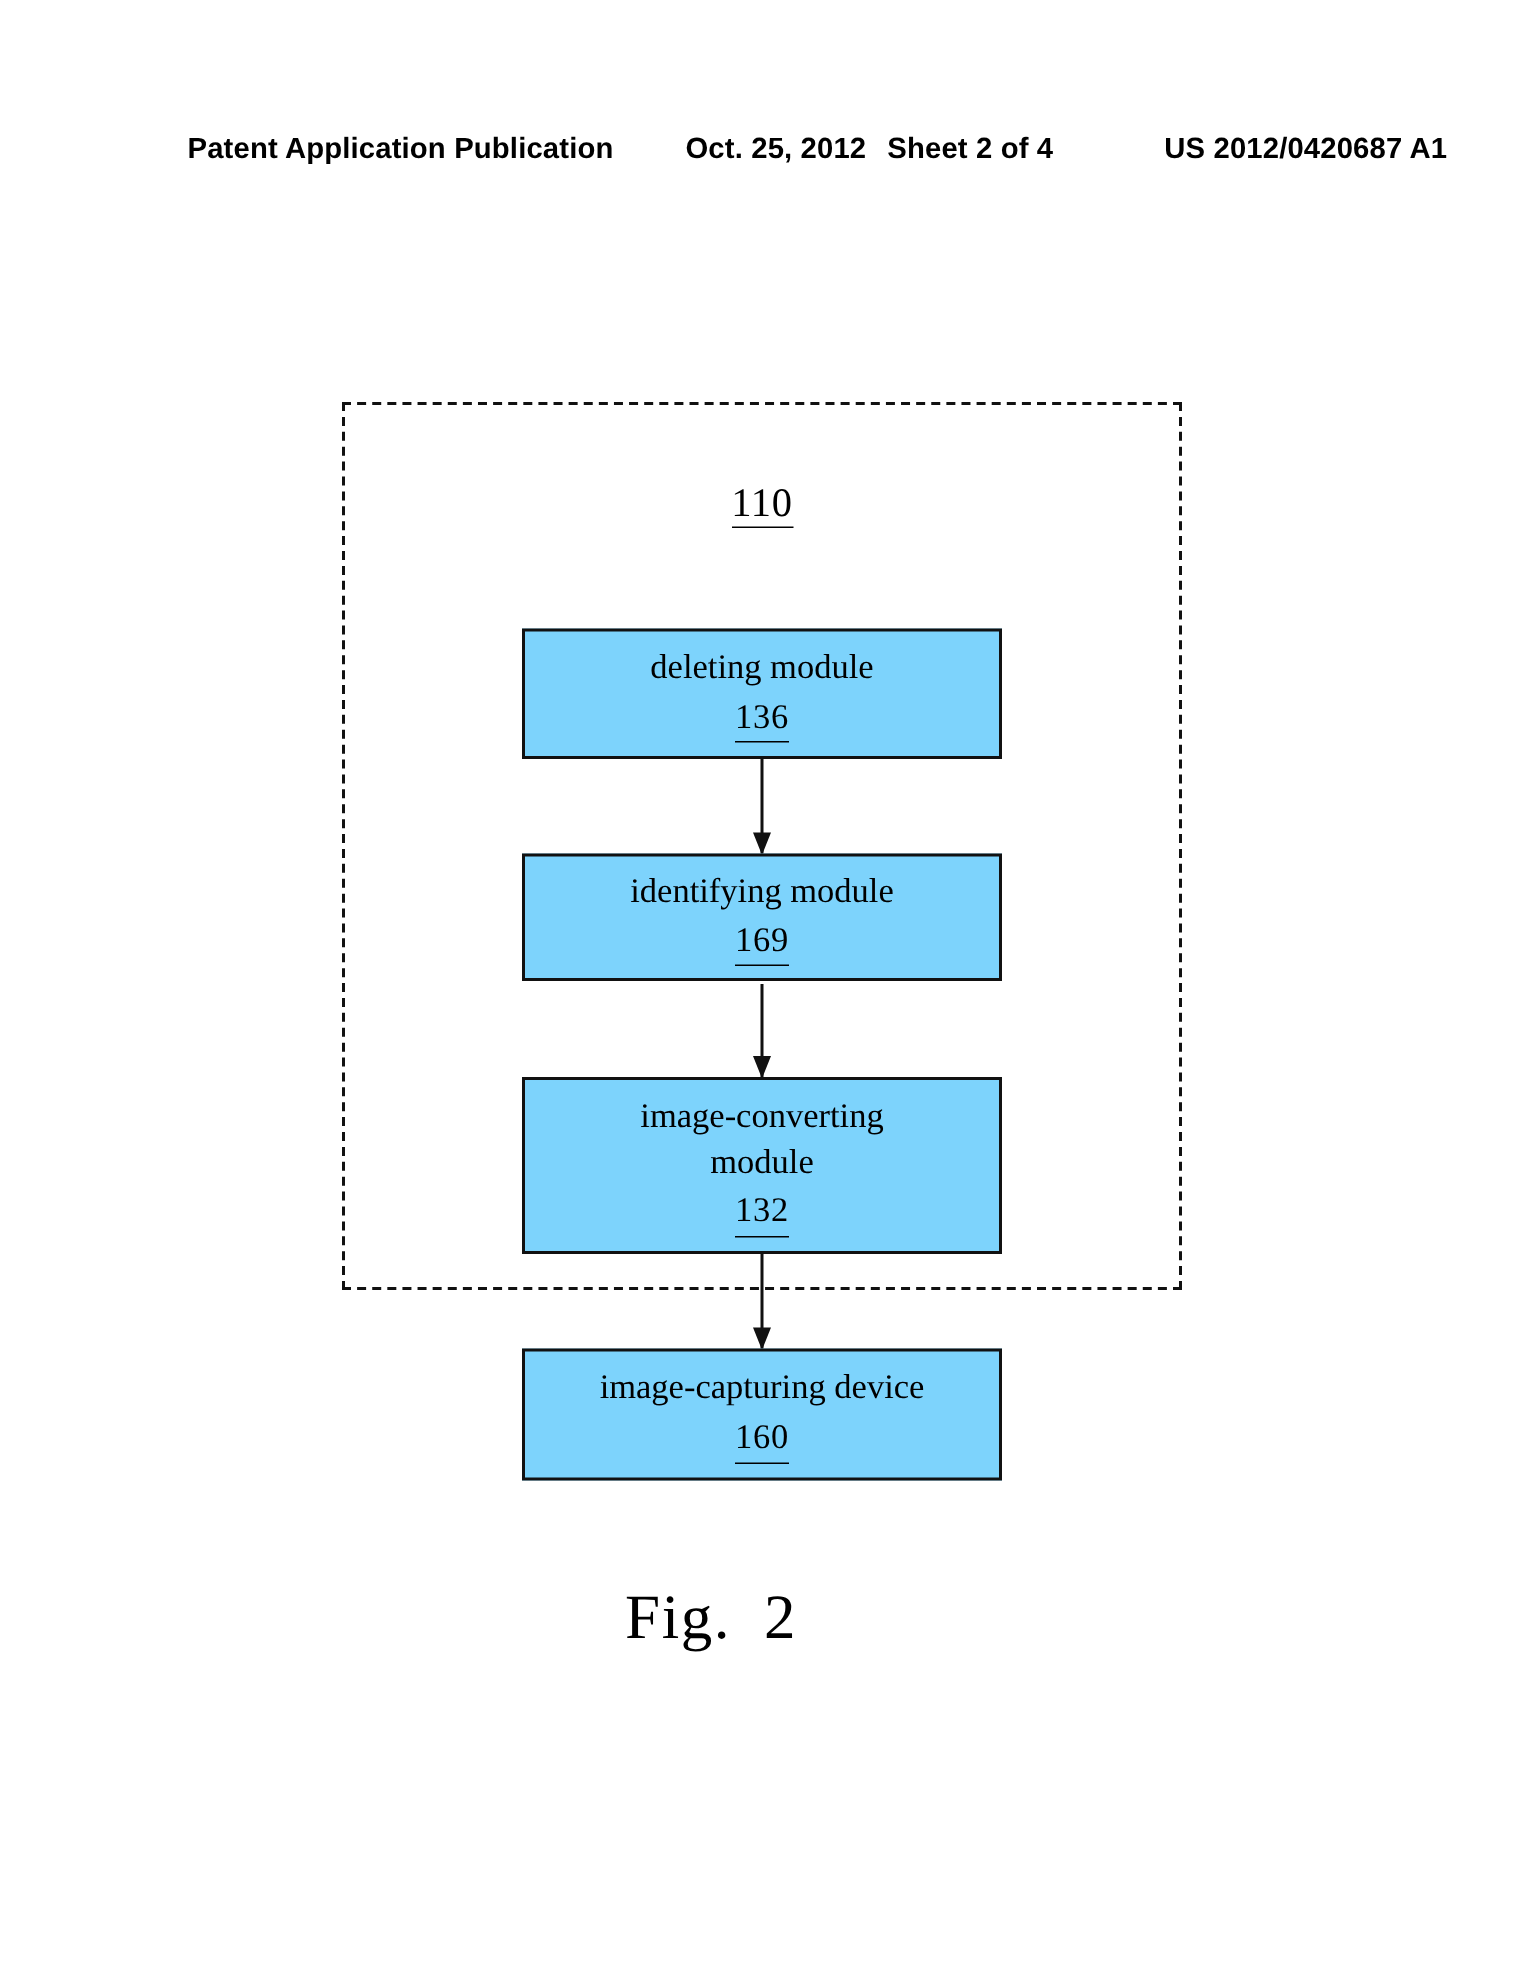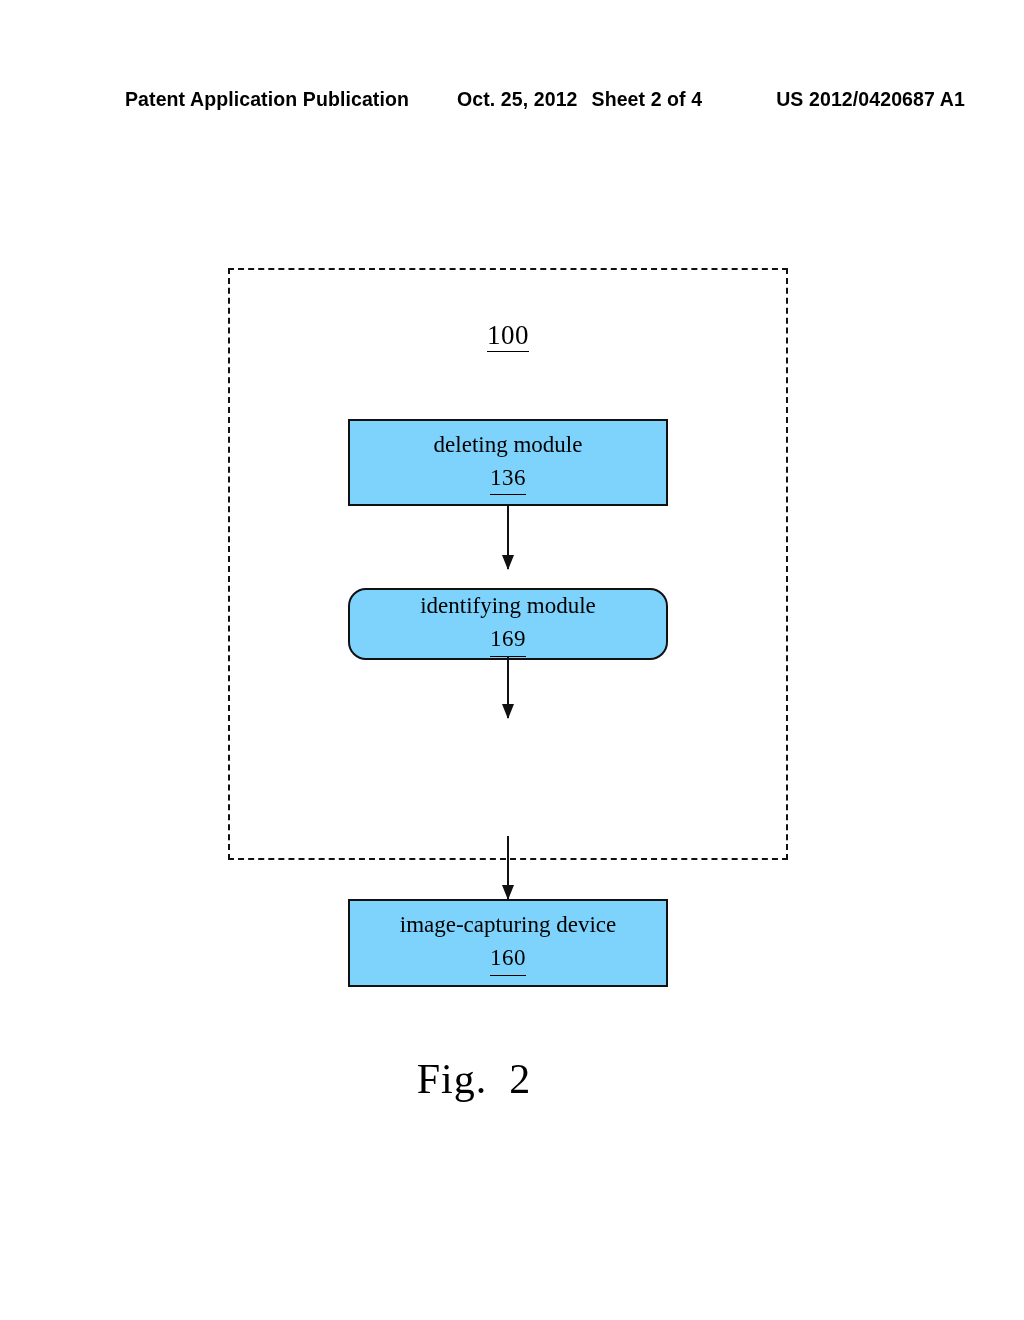--- a/index.html
+++ b/index.html
@@ -95,21 +95,21 @@
   }
   .module-box .mod-num {
     display: inline-block;
     margin-top: 2px;
     border-bottom: 1.6px solid #000;
     padding-bottom: 1px;
     letter-spacing: 0.5px;
   }
 
   #box-deleting        { top: 419px; height: 87px; }
-  #box-identifying     { top: 588px; height: 72px; border-radius: 18px; }
+  #box-identifying     { top: 569px; height: 85px; }
   #box-image-converting{ top: 718px; height: 118px; }
   #box-image-capturing { top: 899px; height: 88px; }
 
   
   .arrow {
     position: absolute;
     left: 507px;
     width: 2.4px;
     background: #111111;
   }
@@ -149,37 +149,42 @@
   <span class="hdr-mid">Oct. 25, 2012</span>
   <span class="hdr-sheet">Sheet 2 of 4</span>
   <span class="hdr-right">US 2012/0420687 A1</span>
 </div>
 
 <div id="figure-area">
 
   <div id="system-container"></div>
 
   <div id="system-ref-label">
-    <span class="ref-num">100</span>
+    <span class="ref-num">110</span>
   </div>
 
   <div class="module-box" id="box-deleting">
     <span class="mod-title">deleting module</span>
     <span class="mod-num">136</span>
   </div>
 
   <div class="arrow" id="arrow-deleting-to-identifying"></div>
 
   <div class="module-box" id="box-identifying">
     <span class="mod-title">identifying module</span>
     <span class="mod-num">169</span>
   </div>
 
   <div class="arrow" id="arrow-identifying-to-converting"></div>
 
+  <div class="module-box" id="box-image-converting">
+    <span class="mod-title">image-converting
+module</span>
+    <span class="mod-num">132</span>
+  </div>
 
   <div class="arrow" id="arrow-converting-to-capturing"></div>
 
   <div class="module-box" id="box-image-capturing">
     <span class="mod-title">image-capturing device</span>
     <span class="mod-num">160</span>
   </div>
 
   <div id="figure-caption">
     <span class="fig-word">Fig.</span><span>2</span>

